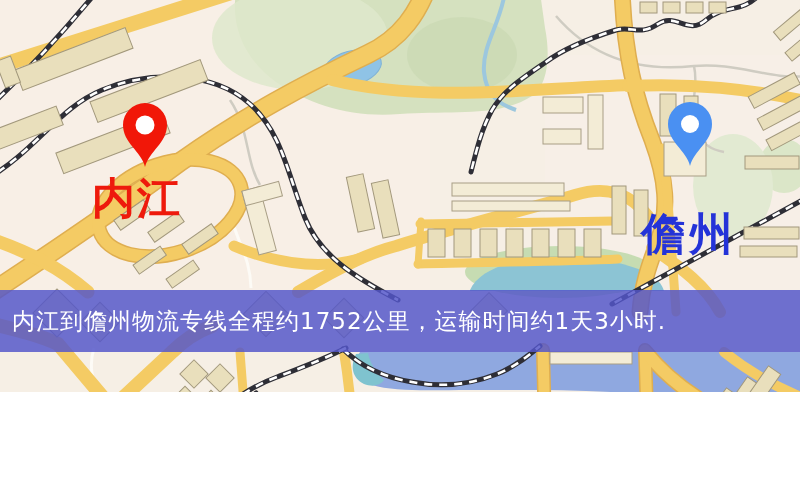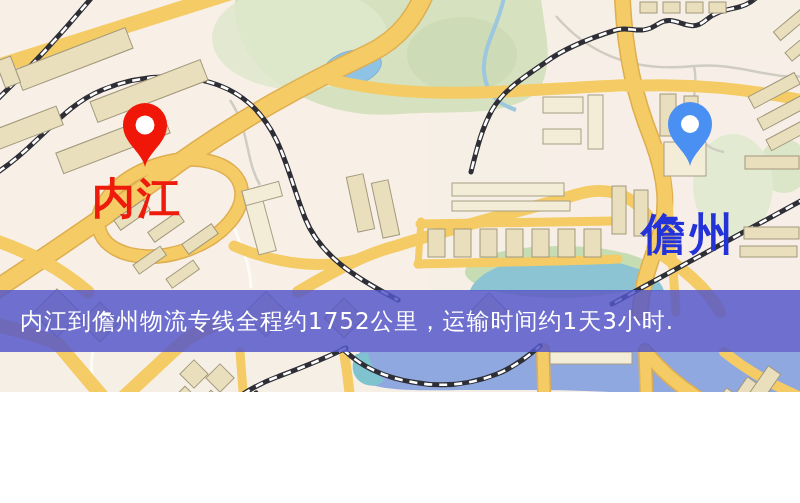--- a/index.html
+++ b/index.html
@@ -22,21 +22,21 @@
   .city-label{position:absolute;z-index:2;font-weight:bold;line-height:1;
               font-family:"DejaVu Sans","Liberation Sans",sans-serif;}
   #origin-label{left:92px;top:177px;font-size:43px;color:#ee1a0c;letter-spacing:2px;}
   #dest-label{left:641px;top:176px;font-size:44px;color:#2433d8;letter-spacing:4px;margin-top:36px;}
   .pin{position:absolute;z-index:2;}
   #origin-pin{left:117px;top:101px;}
   #dest-pin{left:662px;top:100px;}
 
   #banner{position:absolute;z-index:3;left:0;top:290px;width:800px;height:62px;
           background:rgba(83,86,201,0.84);display:flex;align-items:center;}
-  #banner-text{color:#ffffff;font-size:23px;letter-spacing:1px;padding-left:20px;
+  #banner-text{color:#ffffff;font-size:23px;letter-spacing:1px;padding-left:12px;
                font-family:"DejaVu Sans","Liberation Sans",sans-serif;white-space:nowrap;}
 </style>
 </head>
 <body>
 
 <div id="stage">
 
   <svg id="map-svg" width="800" height="503" viewBox="0 0 800 503" xmlns="http://www.w3.org/2000/svg">
     <defs>
       <path id="rdB" d="M -20,300 C 62,246 115,210 180,162 C 245,116 305,84 368,54 C 402,38 418,12 428,-15"></path>

